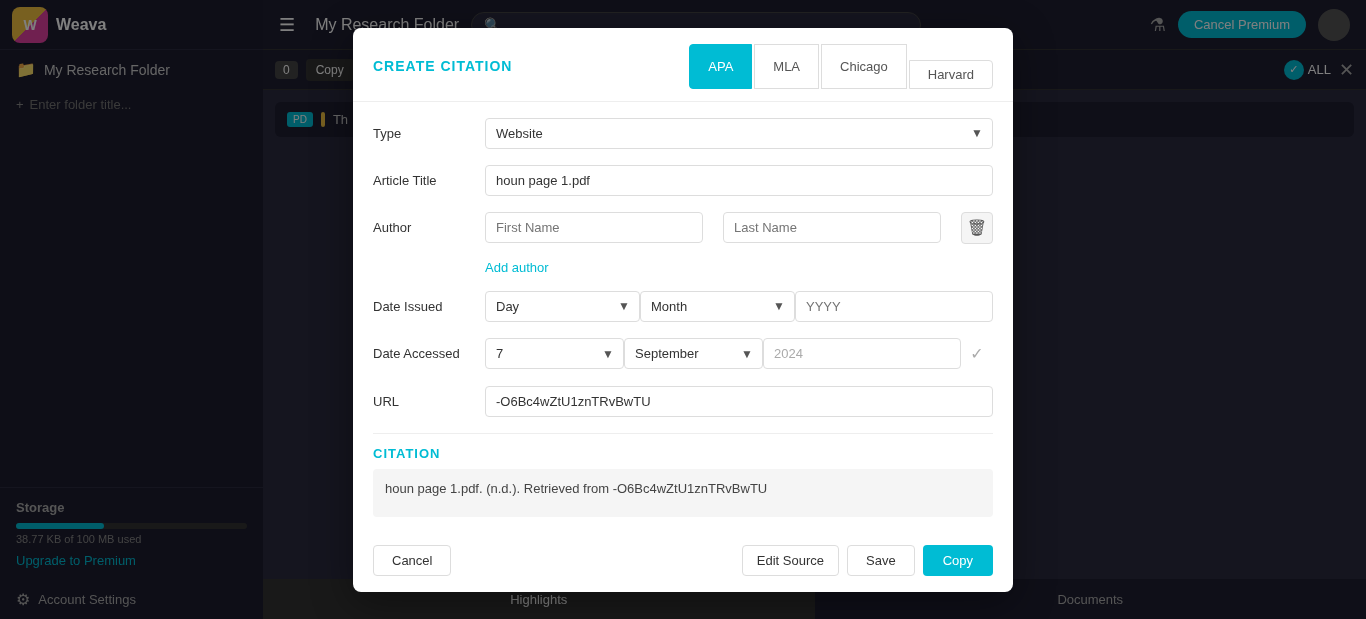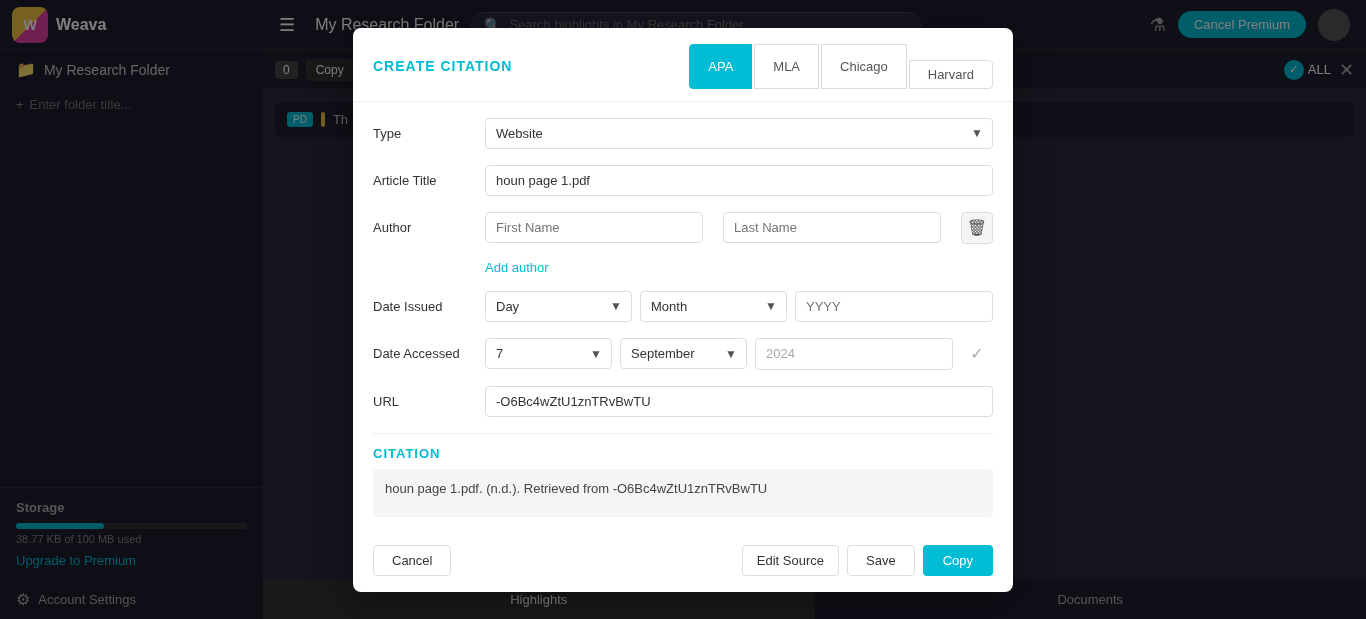--- a/index.html
+++ b/index.html
@@ -374,22 +374,22 @@
       font-size: 13px;
       cursor: pointer;
       text-decoration: none;
       margin-left: 112px;
       display: block;
       margin-bottom: 16px;
     }
 
     .date-row {
       display: flex;
-      gap: 8px;
-      flex: 1;
+      flex: 1;
+      align-items: center;
     }
     .date-row .select-wrapper {
       flex: 1;
     }
     .date-row .select-wrapper select {
       width: 100%;
     }
     .year-input {
       flex: 1;
       border: 1px solid #ddd;
@@ -506,21 +506,20 @@
     <span>Account Settings</span>
   </div>
 </div>
 
 <div class="main-area">
   <div class="main-header">
     <span class="hamburger">☰</span>
     <span class="folder-title">My Research Folder</span>
     <div class="search-bar">
       <span class="search-icon">🔍</span>
-      <input type="text" placeholder="Search highlights in My Research Folder..." style="">
     </div>
     <span class="filter-icon">⚗</span>
     <button class="upgrade-btn">Cancel Premium</button>
     <div class="user-avatar"></div>
   </div>
 
   <div class="secondary-toolbar">
     <span class="count-badge">0</span>
     <button class="toolbar-btn">Copy</button>
     <div class="toolbar-right">

